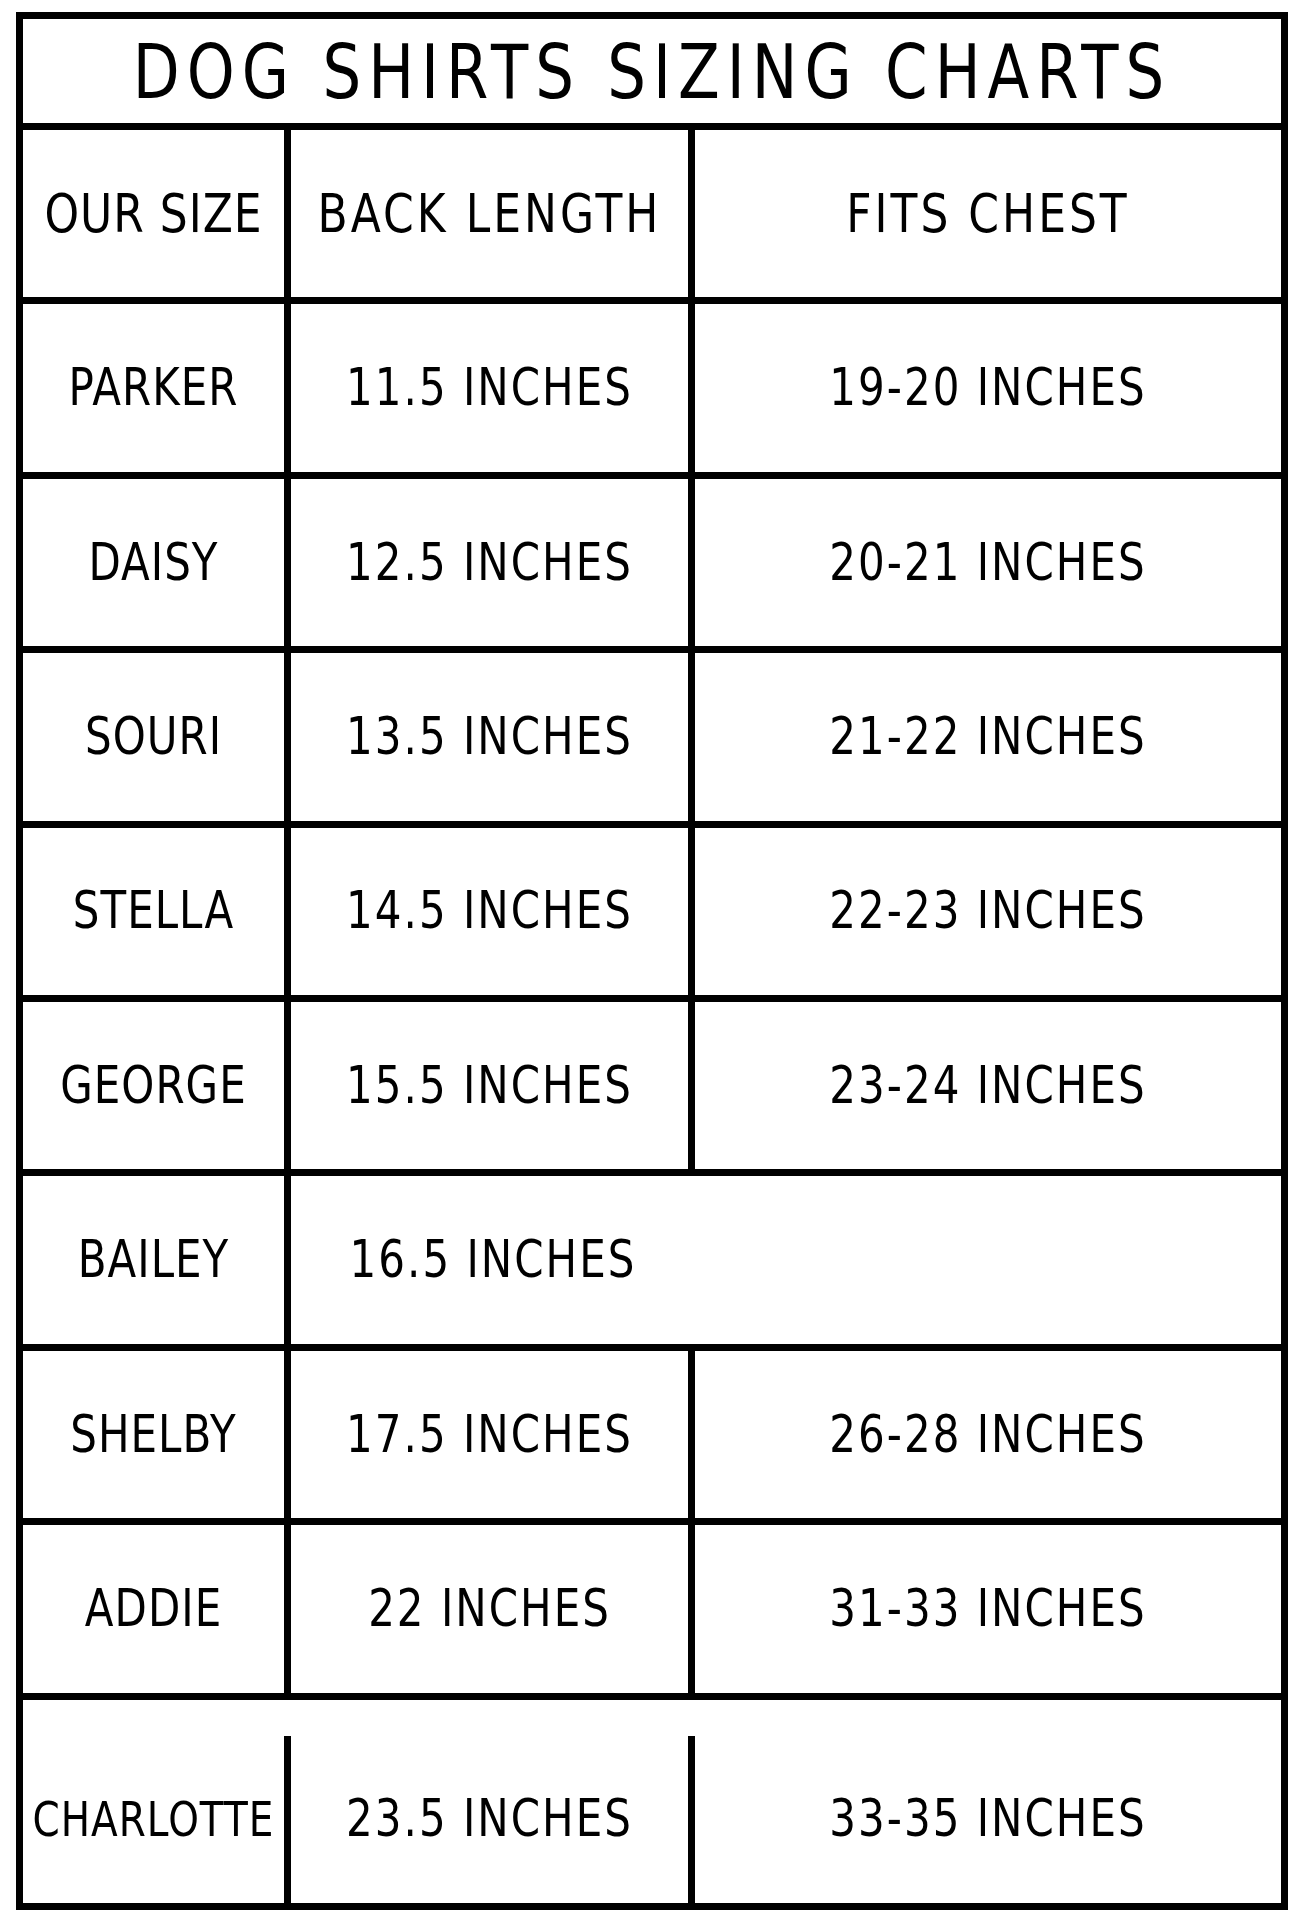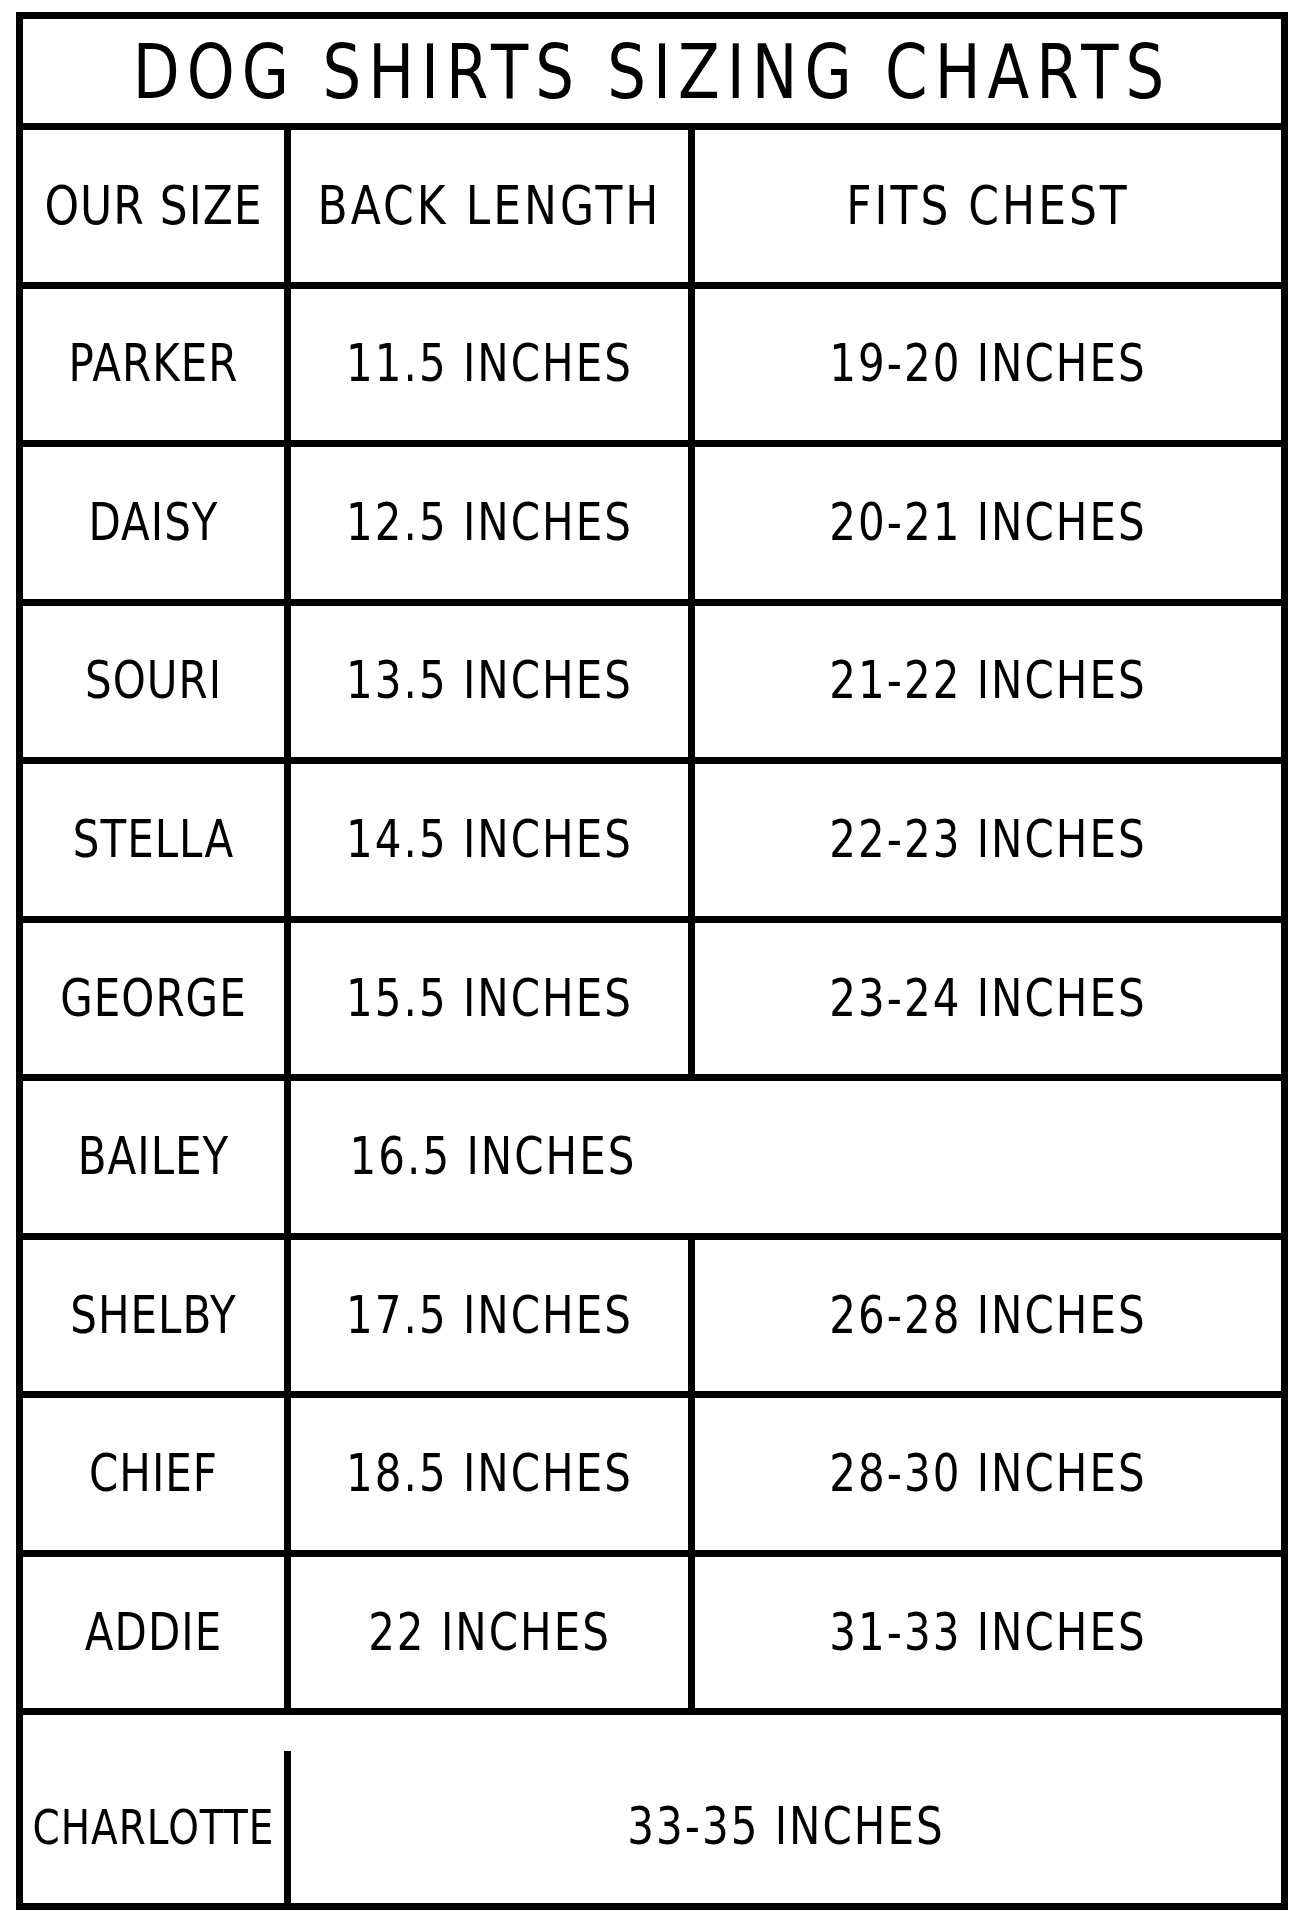--- a/index.html
+++ b/index.html
@@ -189,48 +189,40 @@
           <span class="cell-text">SHELBY</span>
         </div>
         <div class="cell col-back">
           <span class="cell-text">17.5 INCHES</span>
         </div>
         <div class="cell col-chest">
           <span class="cell-text">26-28 INCHES</span>
         </div>
       </div>
 
-      <div class="row">
-        <div class="cell col-size">
-          <span class="cell-text">CHIEF</span>
-        </div>
-        <div class="cell col-back">
-          <span class="cell-text">18.5 INCHES</span>
-        </div>
-        <div class="cell col-chest">
-          <span class="cell-text">28-30 INCHES</span>
-        </div>
-      </div>
 
 
       <div class="row">
         <div class="cell col-size">
           <span class="cell-text">ADDIE</span>
         </div>
         <div class="cell col-back">
           <span class="cell-text">22 INCHES</span>
         </div>
         <div class="cell col-chest">
           <span class="cell-text">31-33 INCHES</span>
         </div>
       </div>
 
       <div class="row narrow-name">
         <div class="cell col-size">
           <span class="cell-text">CHARLOTTE</span>
+        </div>
+        <div class="cell col-back">
+          <span class="cell-text">23.5 INCHES</span>
         </div>
         <div class="cell col-chest">
           <span class="cell-text">33-35 INCHES</span>
         </div>
       </div>
 
     </div>
   </div>
 </div>
 

